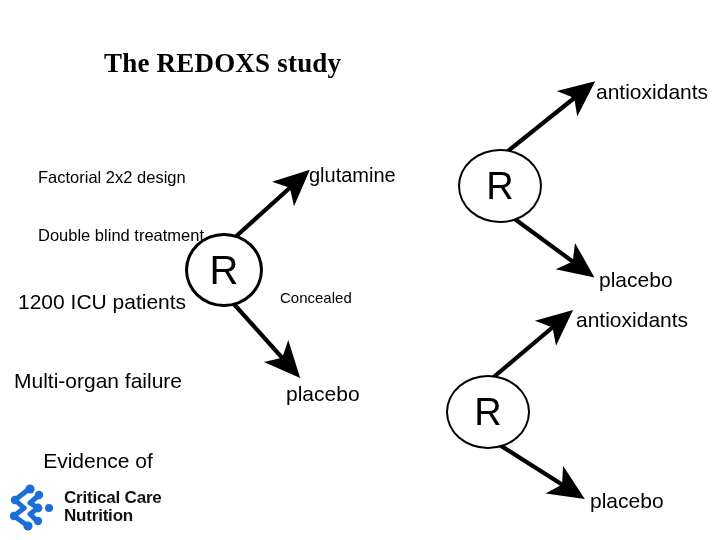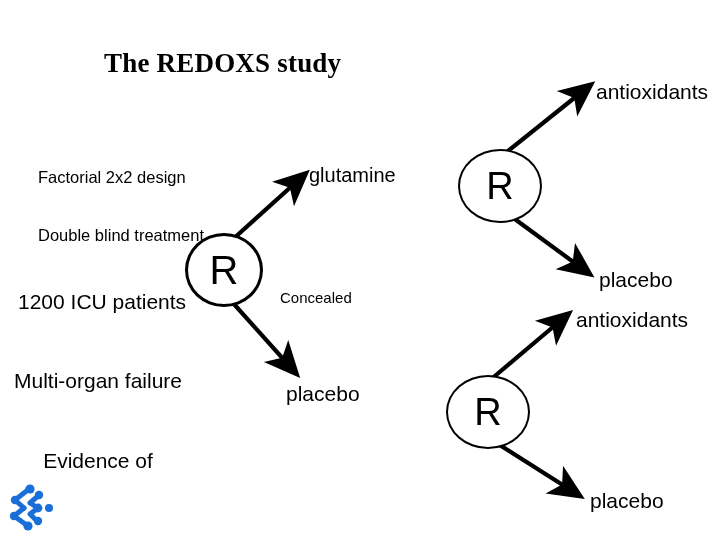--- a/index.html
+++ b/index.html
@@ -223,15 +223,19 @@
         <circle cx="22" cy="6" r="4.6"></circle>
         <circle cx="7" cy="17" r="4.2"></circle>
         <circle cx="6" cy="33" r="4.2"></circle>
         <circle cx="20" cy="43" r="4.6"></circle>
         <circle cx="31" cy="12" r="4.2"></circle>
         <circle cx="30" cy="38" r="4.2"></circle>
         <circle cx="30" cy="25" r="4.4"></circle>
         <circle cx="41" cy="25" r="4.0"></circle>
       </g>
     </svg>
+    <div id="logo-text">
+      <div>Critical Care</div>
+      <div>Nutrition</div>
+    </div>
   </div>
 
 </div>
 
 </body></html>

